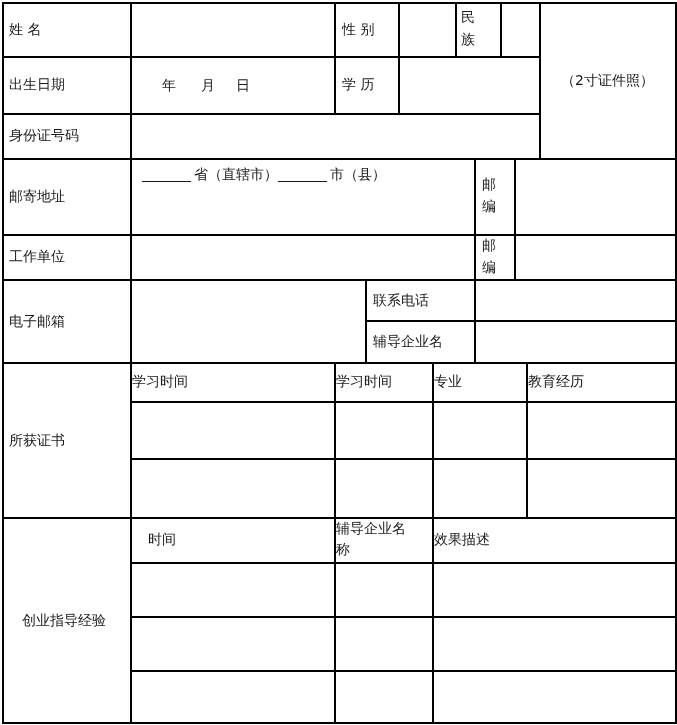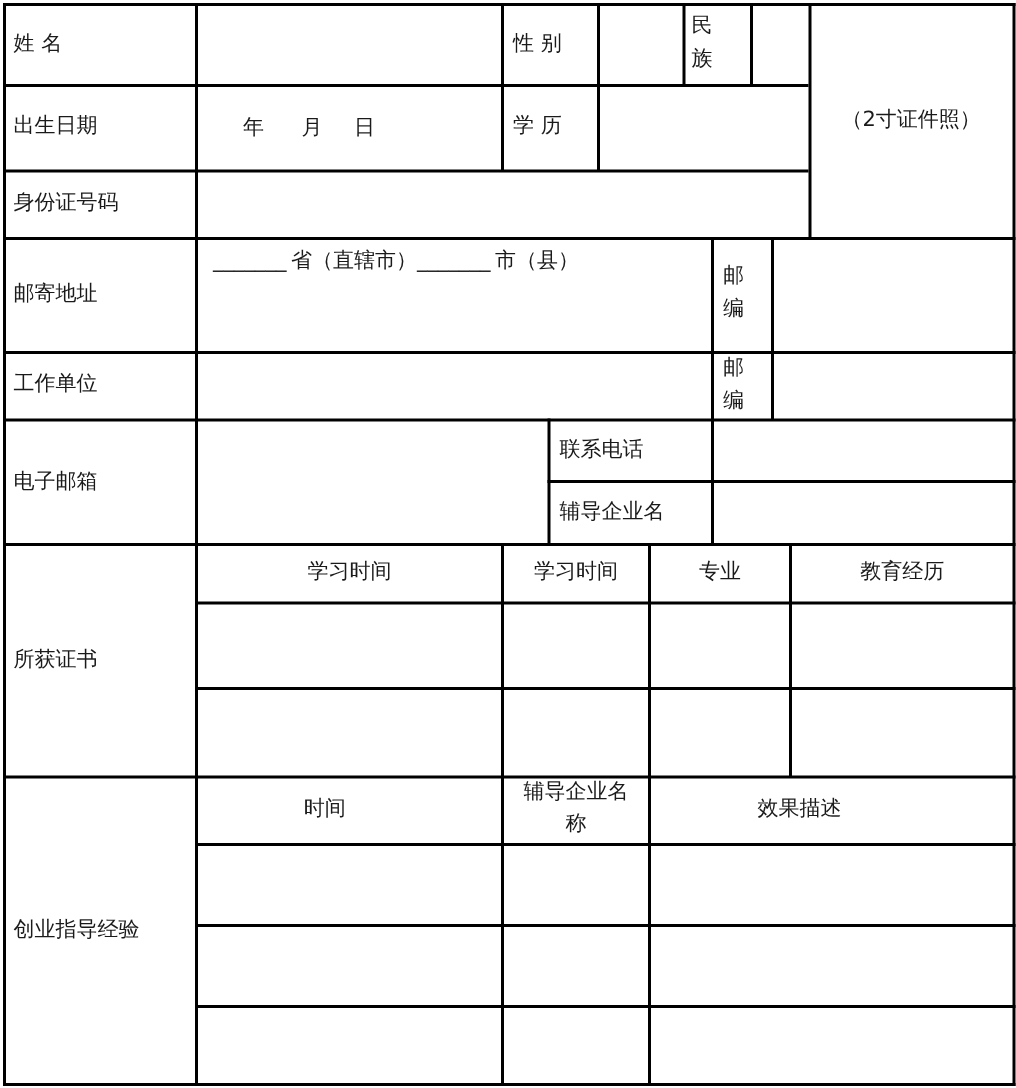--- a/index.html
+++ b/index.html
@@ -2,21 +2,21 @@
 <html><head>
 <meta charset="utf-8">
 <style>
   html, body { margin:0; padding:0; background:#ffffff; }
   body { width:677px; height:725px; position:relative; overflow:hidden;
          font-family:"DejaVu Sans", "Liberation Sans", sans-serif; font-size:14px; color:#1a1a1a; }
   .ln { position:absolute; background:#000; }
   .h { height:1.5px; }
   .v { width:1.5px; }
   .t { position:absolute; white-space:nowrap; line-height:20px; font-size:14px; }
-  .c { text-align:center; }
+  .c { }
   .cell { position:absolute; }
 </style>
 </head>
 <body>
 
 <div>
 
   <div class="ln h" style="left:2px;top:2px;width:675px"></div>
   <div class="ln h" style="left:2px;top:56px;width:537px"></div>
   <div class="ln h" style="left:2px;top:113px;width:537px"></div>
@@ -100,21 +100,21 @@
 
   <div class="cell" style="left:132px;top:403px;width:201px;height:54px"></div>
   <div class="cell" style="left:336px;top:403px;width:95px;height:54px"></div>
   <div class="cell" style="left:434px;top:403px;width:91px;height:54px"></div>
   <div class="cell" style="left:528px;top:403px;width:147px;height:54px"></div>
   <div class="cell" style="left:132px;top:460px;width:201px;height:56px"></div>
   <div class="cell" style="left:336px;top:460px;width:95px;height:56px"></div>
   <div class="cell" style="left:434px;top:460px;width:91px;height:56px"></div>
   <div class="cell" style="left:528px;top:460px;width:147px;height:56px"></div>
 
-  <span class="t" style="left:9px;top:610px">创业指导经验</span>
+  <span class="t" style="left:22px;top:610px">创业指导经验</span>
   <span class="t c" style="left:148px;top:529px;width:137px">时间</span>
   <span class="t c" style="left:336px;top:518px;width:96px">辅导企业名</span>
   <span class="t c" style="left:336px;top:539px;width:96px">称</span>
   <span class="t c" style="left:434px;top:529px;width:198px">效果描述</span>
 
   <div class="cell" style="left:132px;top:564px;width:201px;height:51px"></div>
   <div class="cell" style="left:336px;top:564px;width:95px;height:51px"></div>
   <div class="cell" style="left:434px;top:564px;width:241px;height:51px"></div>
   <div class="cell" style="left:132px;top:618px;width:201px;height:51px"></div>
   <div class="cell" style="left:336px;top:618px;width:95px;height:51px"></div>

